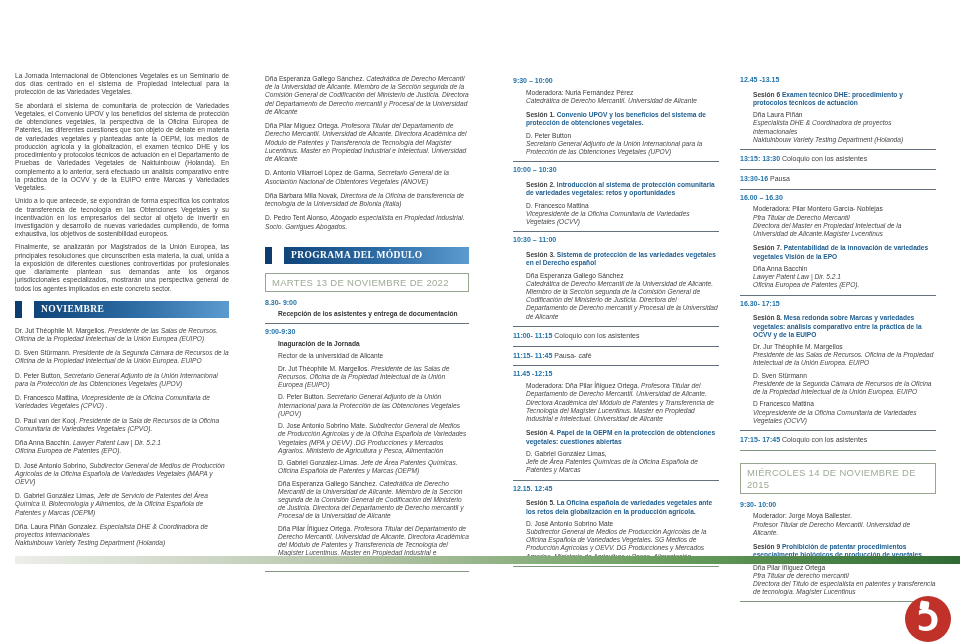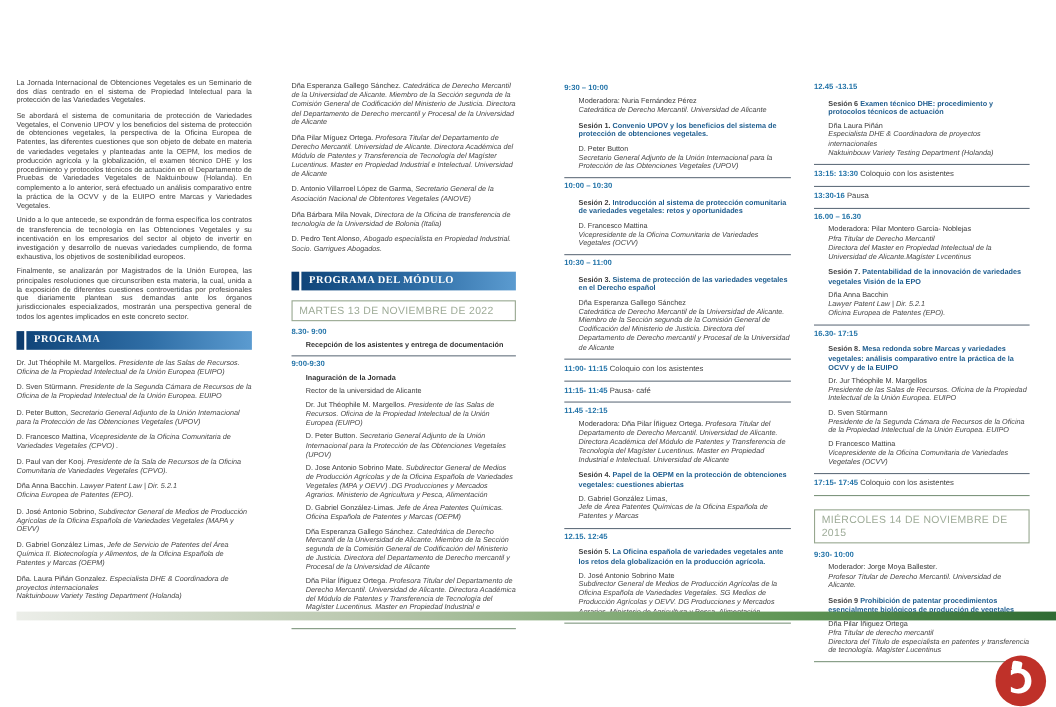--- a/index.html
+++ b/index.html
@@ -11,21 +11,21 @@
   #col3{left:513px;width:206px;padding-top:73px;}
   #col4{left:740px;width:196px;padding-top:72px;}
 
   .intro-p{text-align:justify;margin:0 0 5px;}
 
   .hdr{display:flex;align-items:stretch;margin:8px 0 9px;}
   #col2 .hdr{margin-top:16px;}
   .tab{width:7px;background:#0d3c6e;margin-right:2px;}
   .bar{flex:1;background:linear-gradient(90deg,#10457a 0%,#2f6ea6 55%,#5b9bd0 100%);
        color:#ffffff;font-family:"Liberation Serif",serif;font-weight:bold;
-       font-size:9.5px;letter-spacing:.4px;padding:3px 7px 2px;}
+       font-size:9.5px;letter-spacing:.4px;padding:3px 7px 2px;margin-left:10px;}
 
   .daybox{border:1px solid #97a78f;color:#9dab97;font-size:9.5px;letter-spacing:.3px;
           padding:3px 6px 2px;margin:0 0 7px;}
   .daybox2{margin-top:12px;}
 
   .speaker{margin:0 0 6px;}
   #sched2 .speaker,.blk-body .speaker{margin:0 0 4px;}
   .sp-name{color:#3a3a3a;}
   .role{font-style:italic;color:#474747;}
   .rline{display:block;}
@@ -63,21 +63,21 @@
 
   <div class="col" id="col1">
     <div id="intro">
         <p class="intro-p">La Jornada Internacional de  Obtenciones Vegetales es un Seminario de dos días centrado en el sistema de Propiedad Intelectual para la protección de las Variedades Vegetales.</p>
         <p class="intro-p">Se abordará el sistema de comunitaria de protección de  Variedades Vegetales, el Convenio UPOV y los beneficios del sistema de protección de obtenciones vegetales, la perspectiva de la Oficina Europea de Patentes, las diferentes cuestiones que son objeto de debate en materia de variedades vegetales y planteadas ante la OEPM, los medios de producción agrícola y la globalización, el examen técnico DHE y los procedimiento y protocolos técnicos de actuación en el Departamento de Pruebas de Variedades Vegetales de Naktuinbouw (Holanda). En complemento a lo anterior, será efectuado un análisis comparativo entre la práctica de la OCVV y de la EUIPO entre Marcas y Variedades Vegetales.</p>
         <p class="intro-p">Unido a lo que antecede, se expondrán de forma específica los contratos de transferencia de tecnología en las Obtenciones Vegetales y su incentivación en los empresarios del sector al objeto de invertir en investigación y desarrollo de nuevas variedades cumpliendo, de forma exhaustiva, los objetivos de sostenibilidad europeos.</p>
         <p class="intro-p">Finalmente, se analizarán por Magistrados  de la Unión Europea, las principales resoluciones que circunscriben esta materia, la cual, unida a la exposición de diferentes cuestiones controvertidas por  profesionales que diariamente plantean sus demandas ante los órganos jurisdiccionales especializados, mostrarán una perspectiva general  de todos los agentes implicados en este concreto sector.</p>
       </div>
     <div class="hdr">
       <span class="tab"></span>
-      <span class="bar">PROGRAMA</span>
+      <span class="bar">NOVIEMBRE</span>
     </div>
     <div id="speakers1">
         <p class="speaker"><span class="sp-name">Dr. Jut Théophile M. Margellos. </span><span class="role">Presidente de las Salas de Recursos. Oficina de la Propiedad Intelectual de la Unión Europea (EUIPO)</span></p>
         <p class="speaker"><span class="sp-name">D. Sven Stürmann. </span><span class="role">Presidente de la Segunda Cámara de Recursos de la Oficina de la Propiedad Intelectual de la Unión Europea. EUIPO</span></p>
         <p class="speaker"><span class="sp-name">D. Peter Button, </span><span class="role">Secretario General Adjunto de la Unión Internacional para la Protección de las Obtenciones Vegetales (UPOV)</span></p>
         <p class="speaker"><span class="sp-name">D. Francesco Mattina, </span><span class="role">Vicepresidente de la Oficina Comunitaria de Variedades Vegetales (CPVO) .</span></p>
         <p class="speaker"><span class="sp-name">D. Paul van der Kooj. </span><span class="role">Presidente de la Sala de Recursos de la Oficina Comunitaria de Variedades Vegetales (CPVO).</span></p>
         <p class="speaker"><span class="sp-name">Dña Anna Bacchin. </span><span class="role">Lawyer Patent Law | Dir. 5.2.1</span><span class="role rline">Oficina Europea de  Patentes  (EPO).</span></p>
         <p class="speaker"><span class="sp-name">D. José Antonio Sobrino, </span><span class="role">Subdirector General de Medios de Producción Agrícolas de la Oficina Española de Variedades Vegetales (MAPA y OEVV)</span></p>
         <p class="speaker"><span class="sp-name">D. Gabriel González Limas, </span><span class="role">Jefe de Servicio de Patentes del Área Química II. Biotecnología y Alimentos, de la Oficina Española de Patentes y Marcas (OEPM)</span></p>

